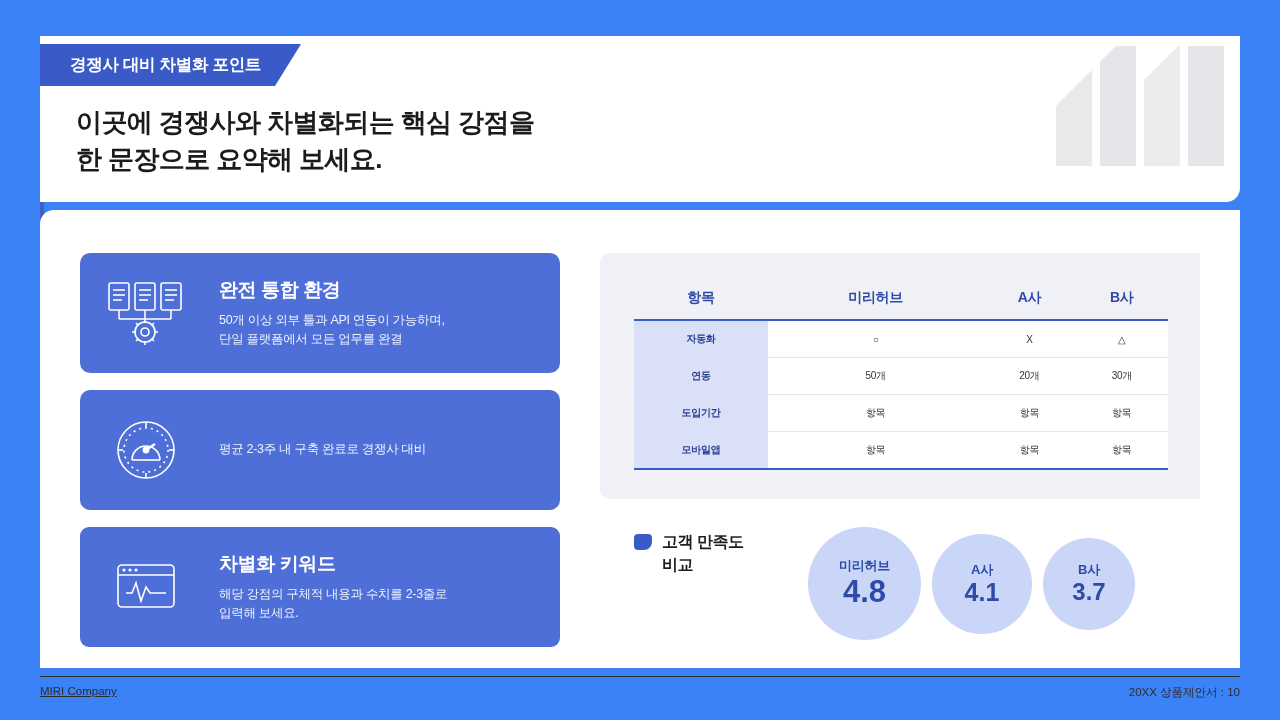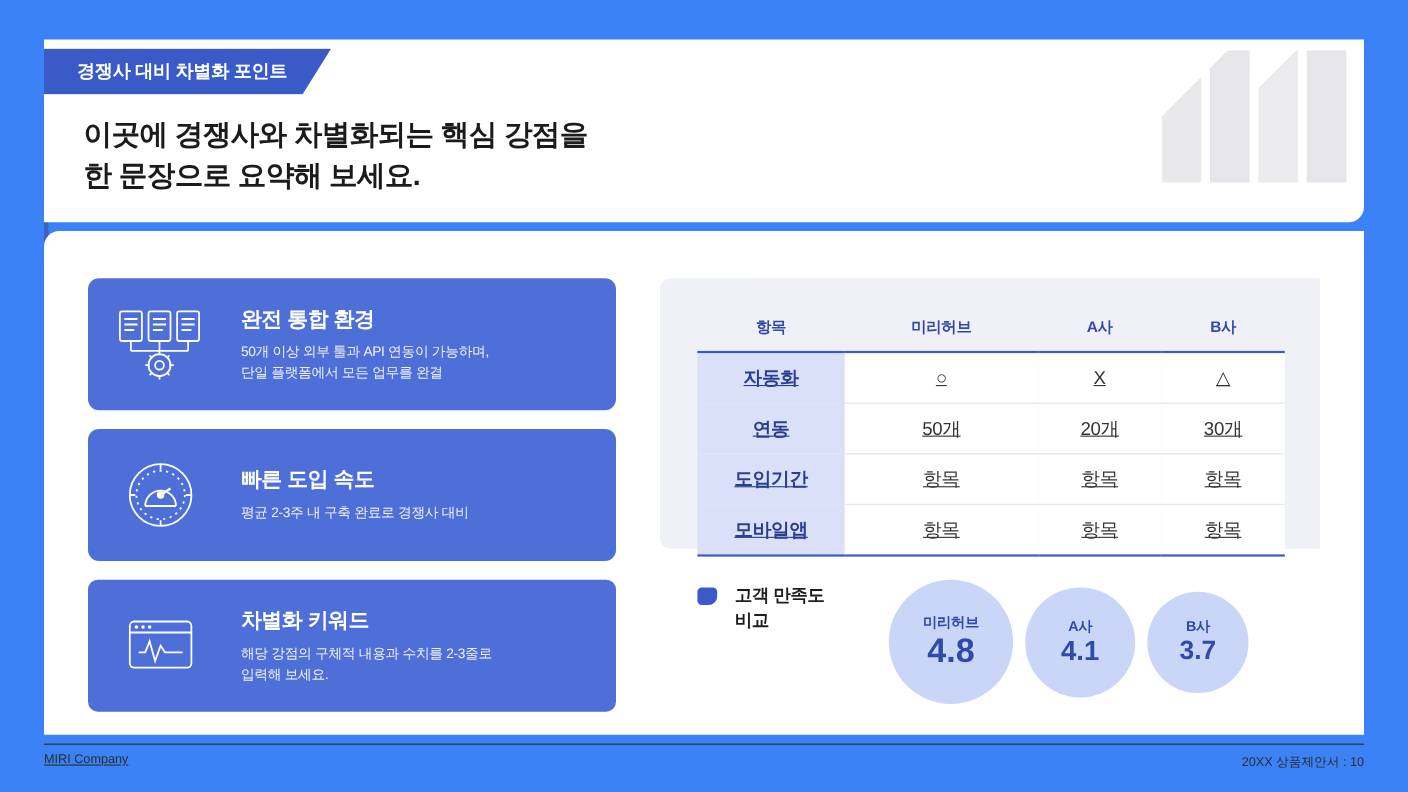--- a/index.html
+++ b/index.html
@@ -131,38 +131,37 @@
     text-align: center;
     letter-spacing: -0.3px;
   }
   table.cmp thead tr { border-bottom: 2px solid #3a5bc7; }
   table.cmp td {
     text-align: center;
     padding: 11px 0;
     color: #333;
     background: #ffffff;
     border-bottom: 1px solid #e2e4ee;
-    font-size: 17px;
+    font-size: 10px;
     letter-spacing: -0.3px;
-    text-decoration: underline;
   }
   table.cmp td.rowhead {
     background: #d9e0f8;
     color: #2a3f8f;
     font-weight: bold;
     width: 134px;
   }
   table.cmp tbody tr:last-child td { border-bottom: 2px solid #3a5bc7; }
   
   .sat-label {
     position: absolute;
     left: 634px; top: 530px;
     display: flex;
     align-items: flex-start;
-    gap: 16px;
+    gap: 10px;
   }
   .sat-marker {
     width: 18px; height: 16px;
     background: #3a5bc7;
     border-radius: 4px 4px 8px 4px;
     margin-top: 4px;
   }
   .sat-title {
     font-size: 16px;
     font-weight: bold;
@@ -292,21 +291,20 @@
           <line x1="26" y1="46" x2="54" y2="46"></line>
           <line x1="40" y1="36" x2="49" y2="30" stroke-width="2.2"></line>
           <circle cx="40" cy="36" r="2.6" fill="#ffffff"></circle>
           <line x1="40" y1="8" x2="40" y2="13"></line>
           <line x1="40" y1="59" x2="40" y2="64"></line>
           <line x1="12" y1="36" x2="17" y2="36"></line>
           <line x1="63" y1="36" x2="68" y2="36"></line>
         </svg>
       </div>
       <div class="card-text">
-        <div class="card-title">빠른 도입 속도</div>
         <div class="card-desc">
           <div>평균 2-3주 내 구축 완료로 경쟁사 대비</div>
         </div>
       </div>
     </div>
 
     <div class="card c3">
       <div class="card-icon">
         <svg width="80" height="64" viewBox="0 0 80 64" fill="none" stroke="#ffffff" stroke-width="1.6">
           <rect x="12" y="10" width="56" height="42" rx="4"></rect>

